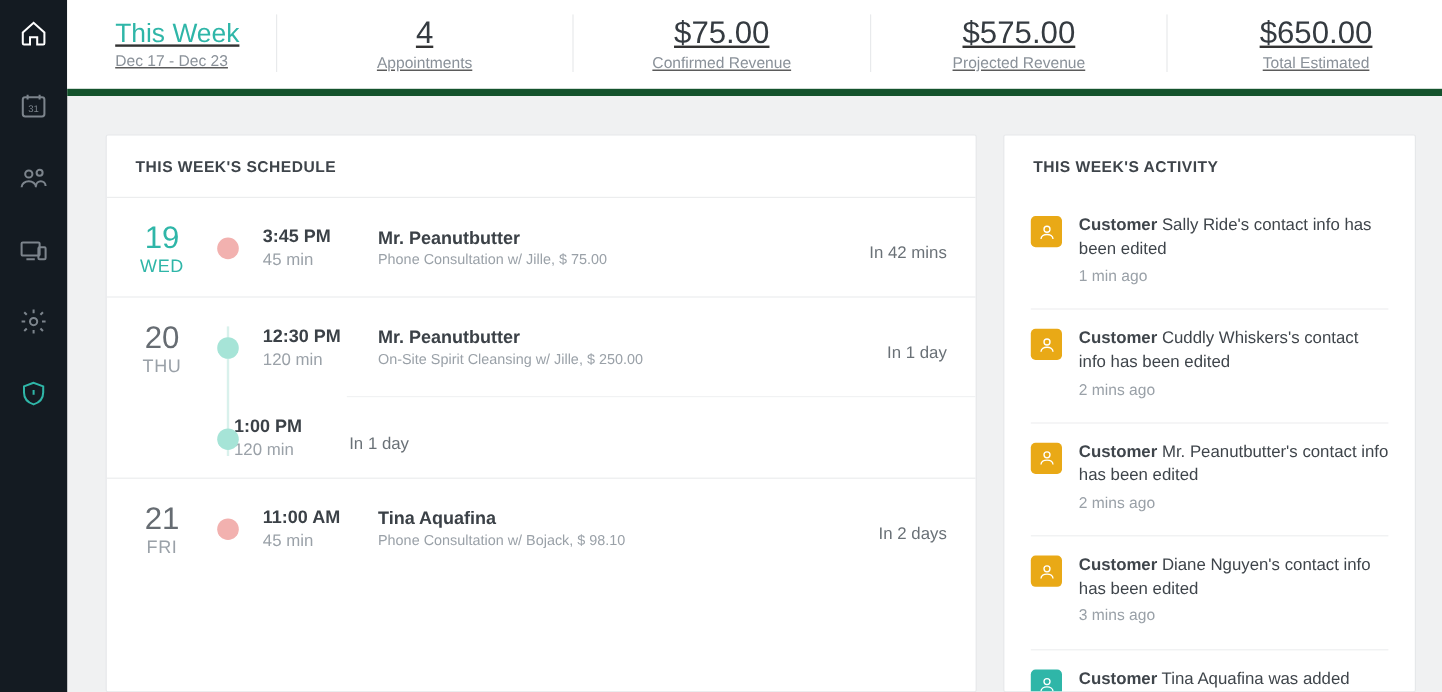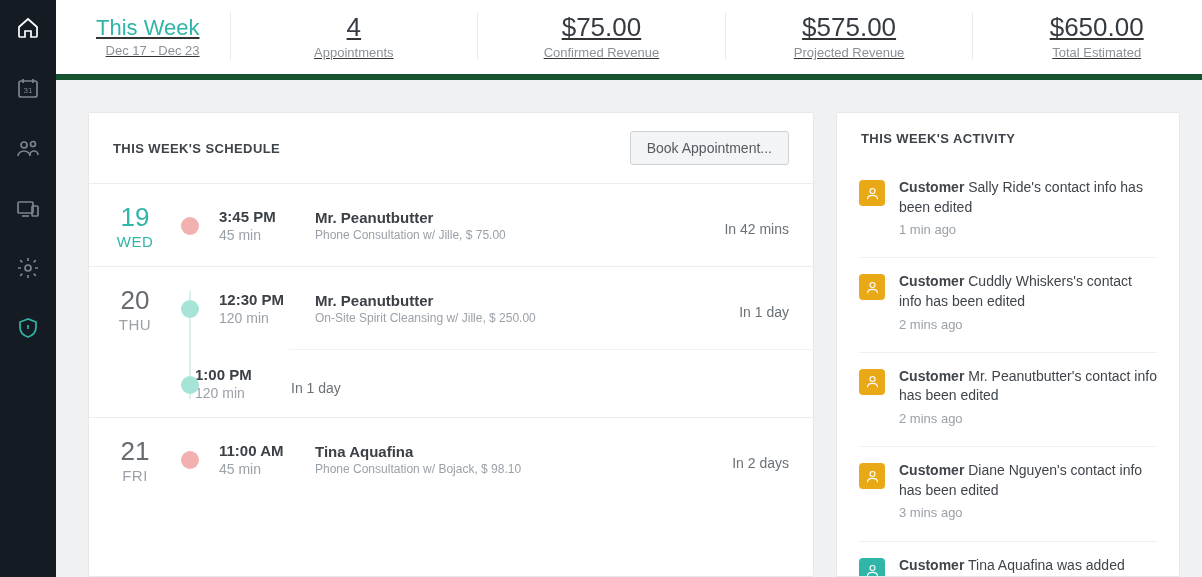--- a/index.html
+++ b/index.html
@@ -62,21 +62,20 @@
   .summary .block.last { border-right: none; margin-right:0; padding-right:0; }
   .summary .this-week-title {
     color: #2fb6a8;
     font-size: 22px;
     font-weight: 400;
   }
   .summary .daterange {
     color: #8a9199;
     font-size: 13px;
     margin-top: 2px;
-    text-align: right;
   }
   .summary .big {
     font-size: 26px;
     font-weight: 300;
     color: #353b41;
   }
   .summary .label {
     color: #8a9199;
     font-size: 13px;
     margin-top: 2px;
@@ -305,21 +304,20 @@
       <div class="big">$650.00</div>
       <div class="label">Total Estimated</div>
     </div>
   </div>
 
   <div class="content">
 
     <div class="card schedule-card">
       <div class="card-header">
         <h3>THIS WEEK'S SCHEDULE</h3>
-        <button class="btn">Book Appointment...</button>
       </div>
 
       <div class="day-group">
         <div class="appt">
           <div class="date-col">
             <div class="num teal">19</div>
             <div class="dow teal">WED</div>
           </div>
           <div class="dot pink"></div>
           <div class="time-col">

